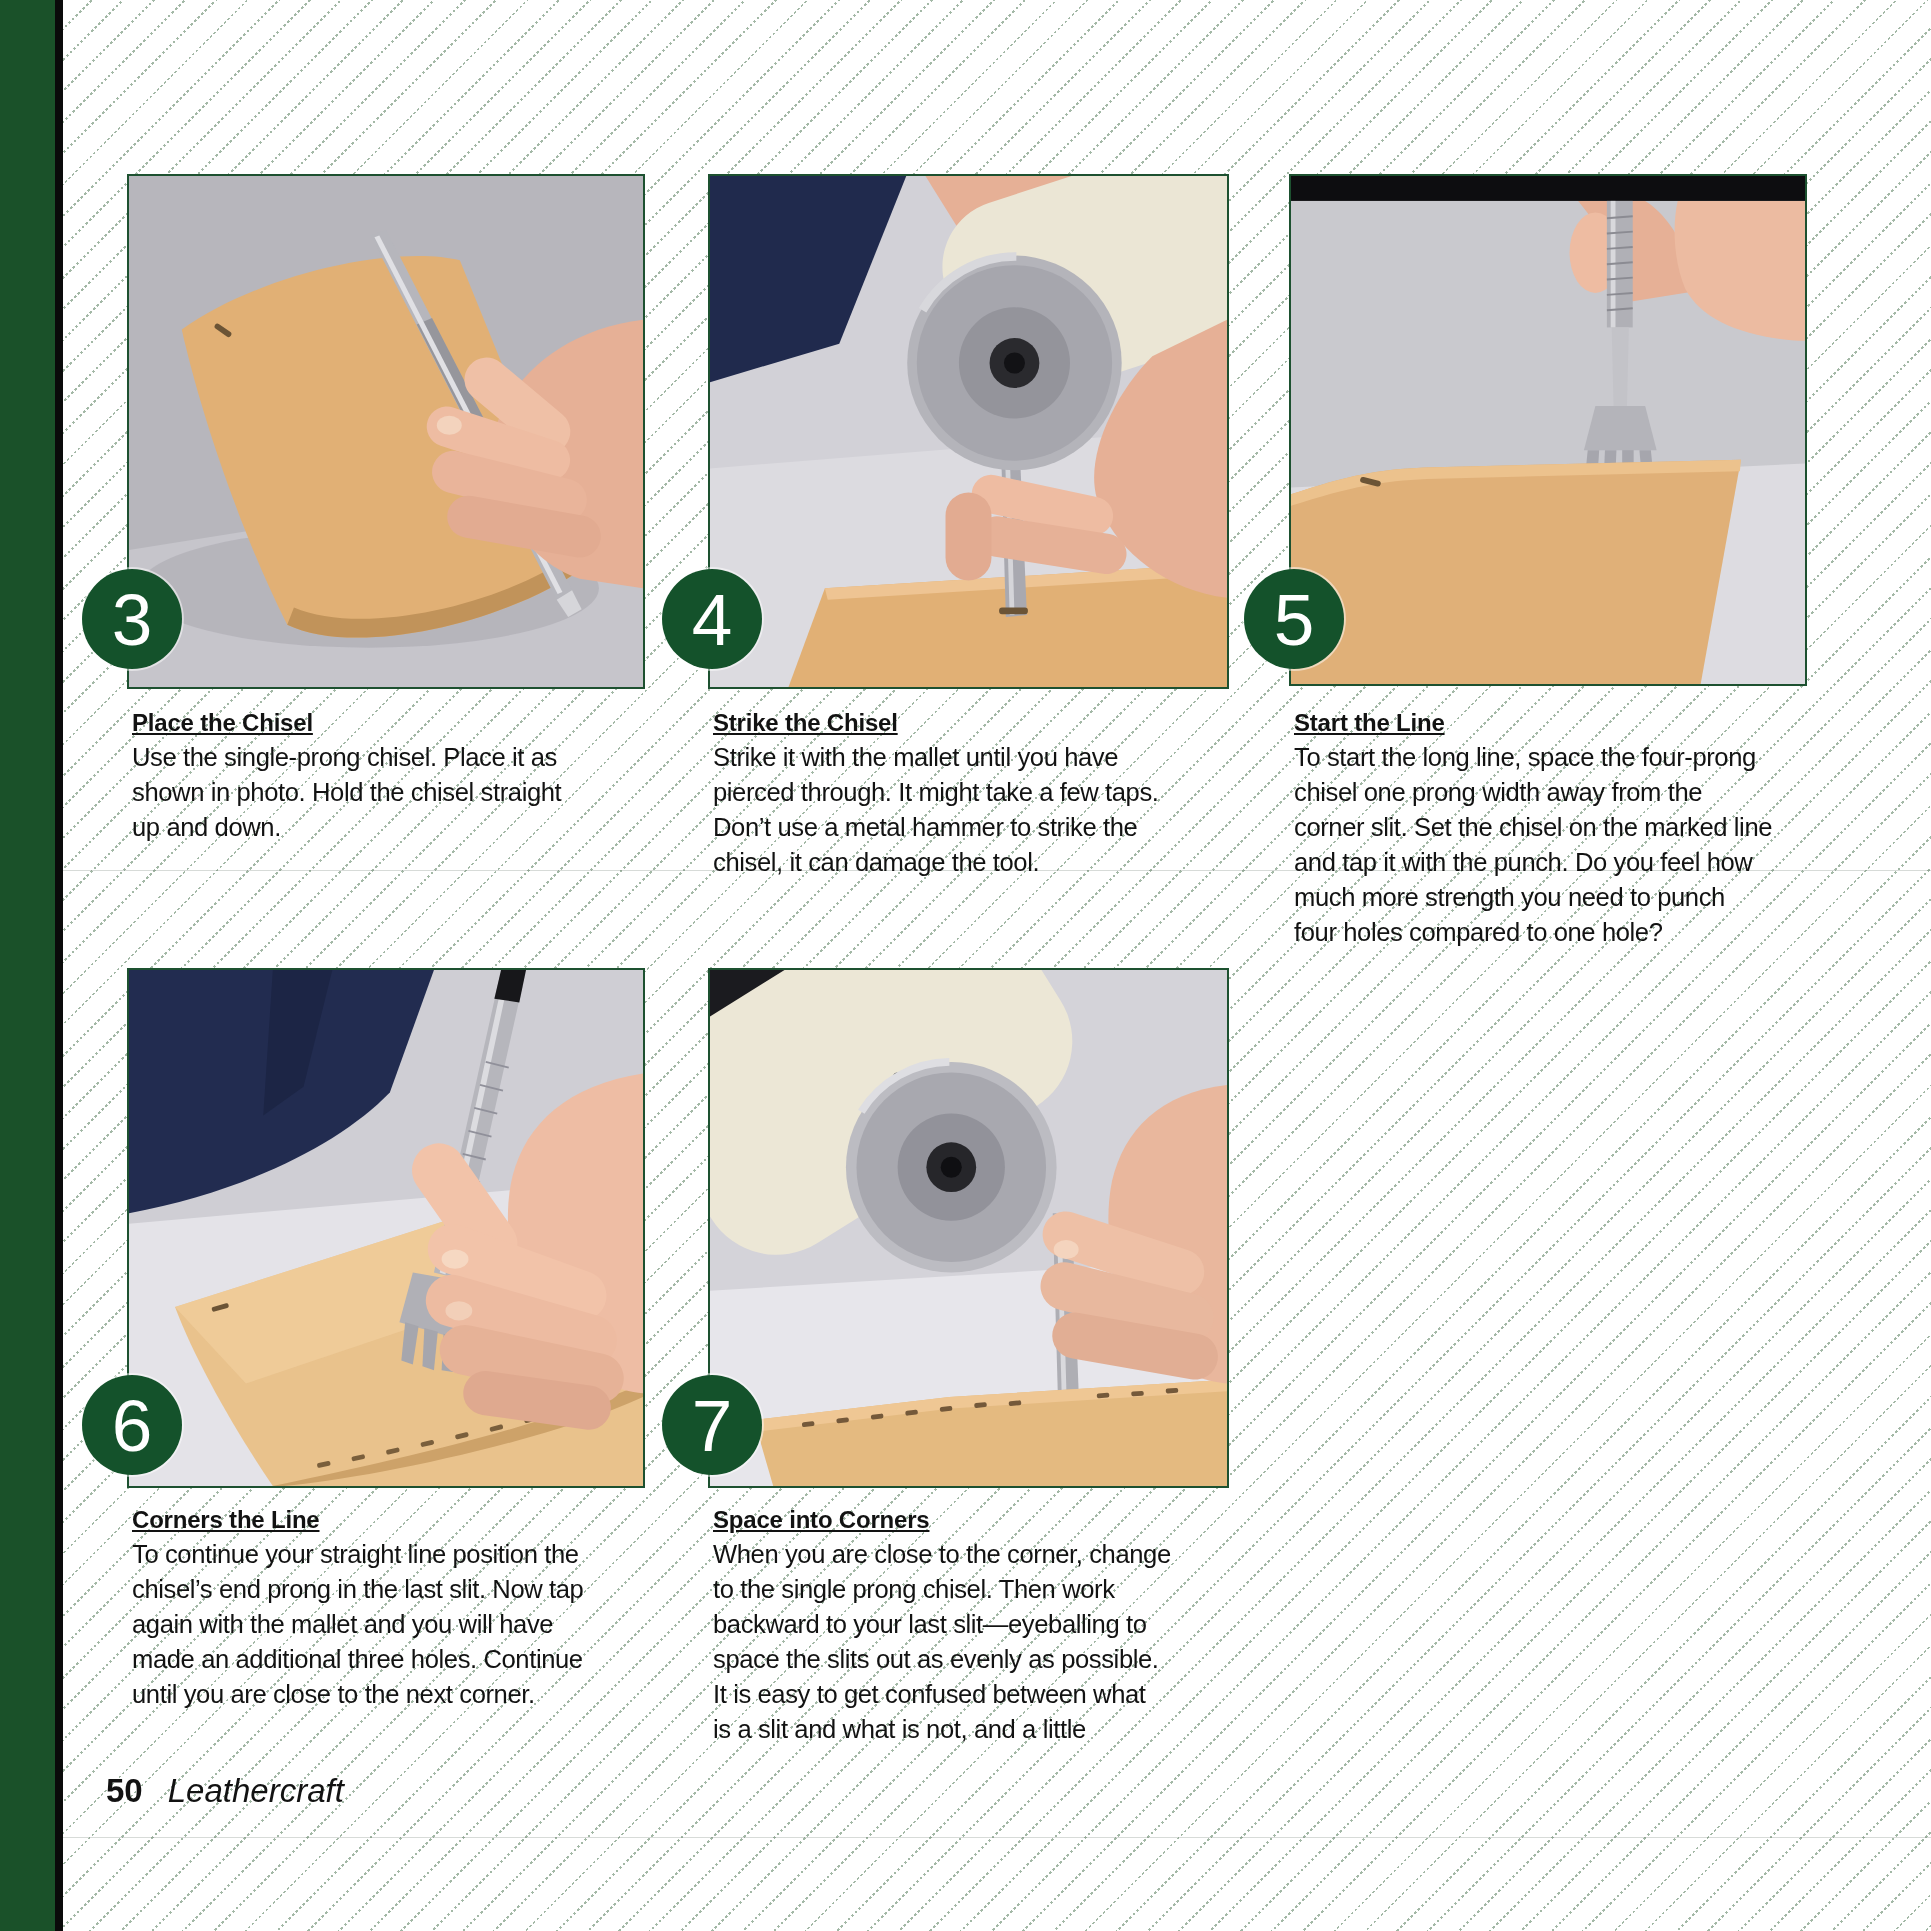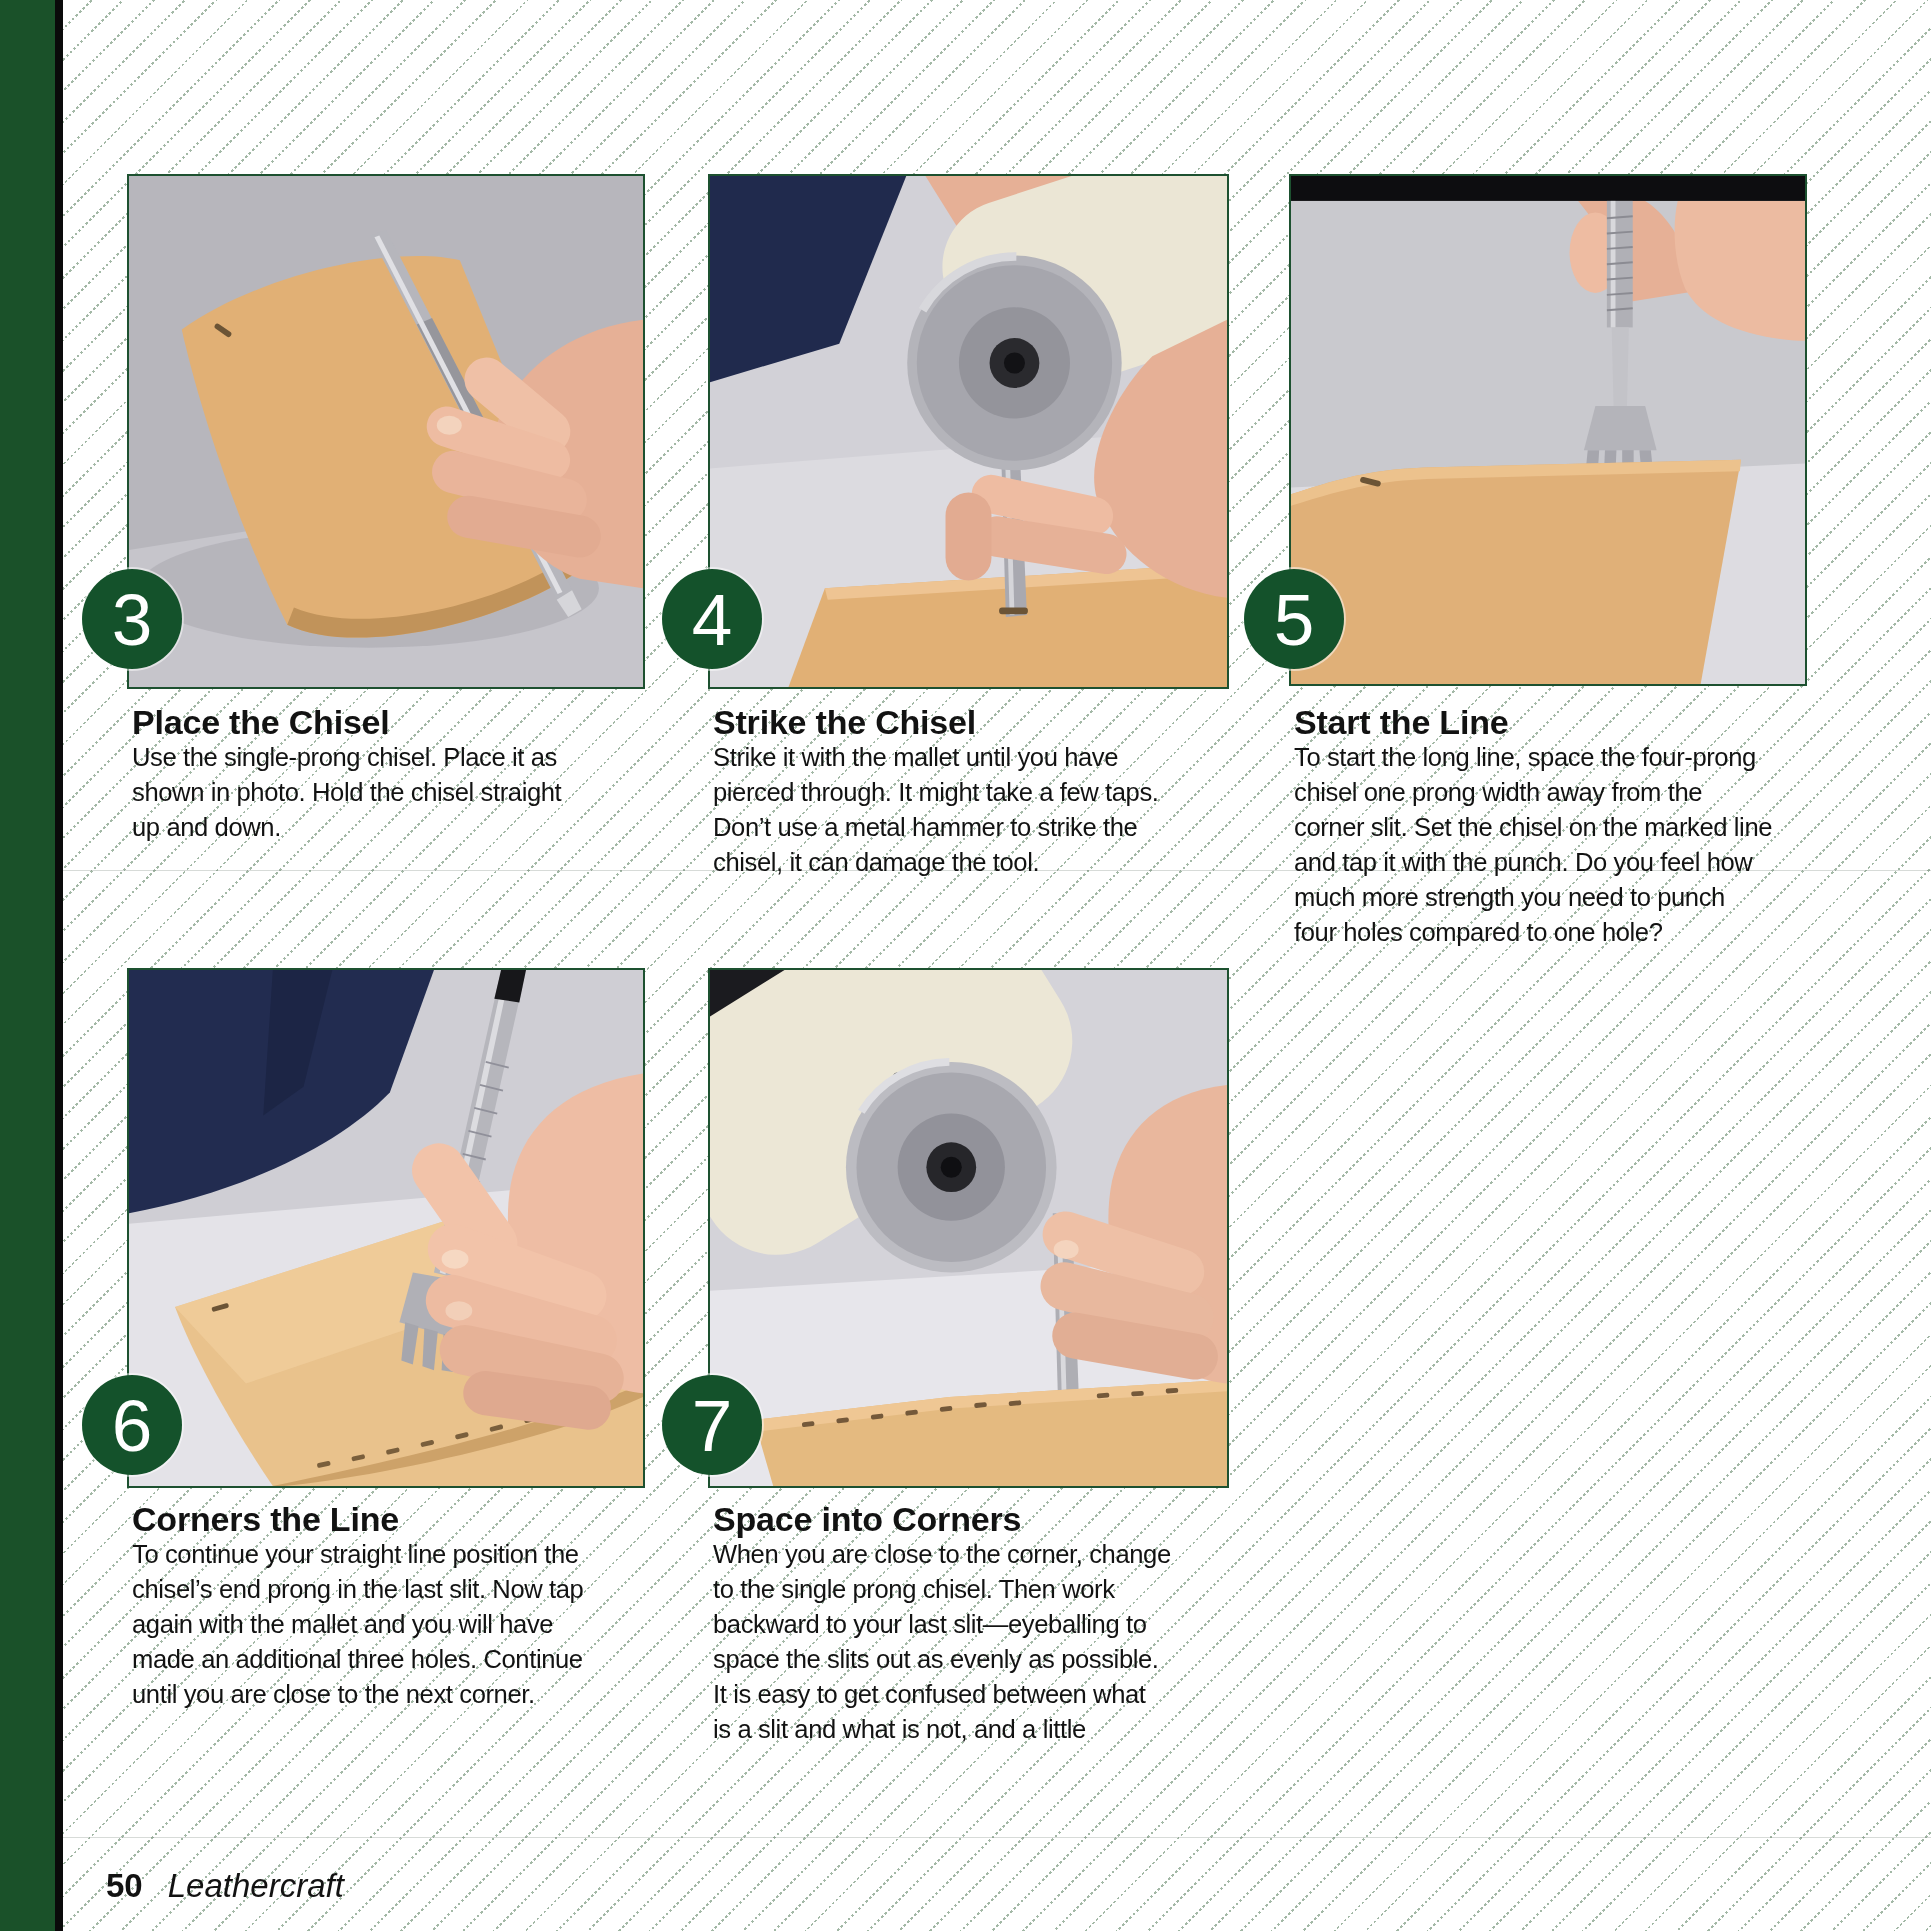--- a/index.html
+++ b/index.html
@@ -21,23 +21,23 @@
     position:absolute;border:2.9px solid #1d5130;background:#cfced4;box-sizing:border-box;
   }
   .photo svg{display:block;width:100%;height:100%;}
   .badge{
     position:absolute;width:100px;height:100px;border-radius:50%;
     background:#14522b;box-shadow:0 0 0 1.9px rgba(255,255,255,.5);
     display:flex;align-items:center;justify-content:center;
     color:#ffffff;font-size:73px;line-height:1;
   }
   .caption{position:absolute;width:560px;font-size:25.6px;line-height:35px;letter-spacing:-0.4px;}
-  .caption .ct{font-weight:700;font-size:34px;letter-spacing:-0.2px;white-space:nowrap;}
+  .caption .ct{font-weight:700;font-size:24px;letter-spacing:-0.2px;white-space:nowrap;text-decoration:underline;}
   .caption .cl{white-space:nowrap;}
-  .footer{position:absolute;left:106px;top:1866px;font-size:33px;line-height:39px;white-space:nowrap;}
+  .footer{position:absolute;left:106px;top:1771px;font-size:33px;line-height:39px;white-space:nowrap;}
   .footer .num{font-weight:700;}
   .footer .bk{font-style:italic;margin-left:25px;}
 </style>
 </head>
 <body>
 
 <div class="page">
 
   <div class="sidebar"></div>
   <div class="sidebar-black"></div>

